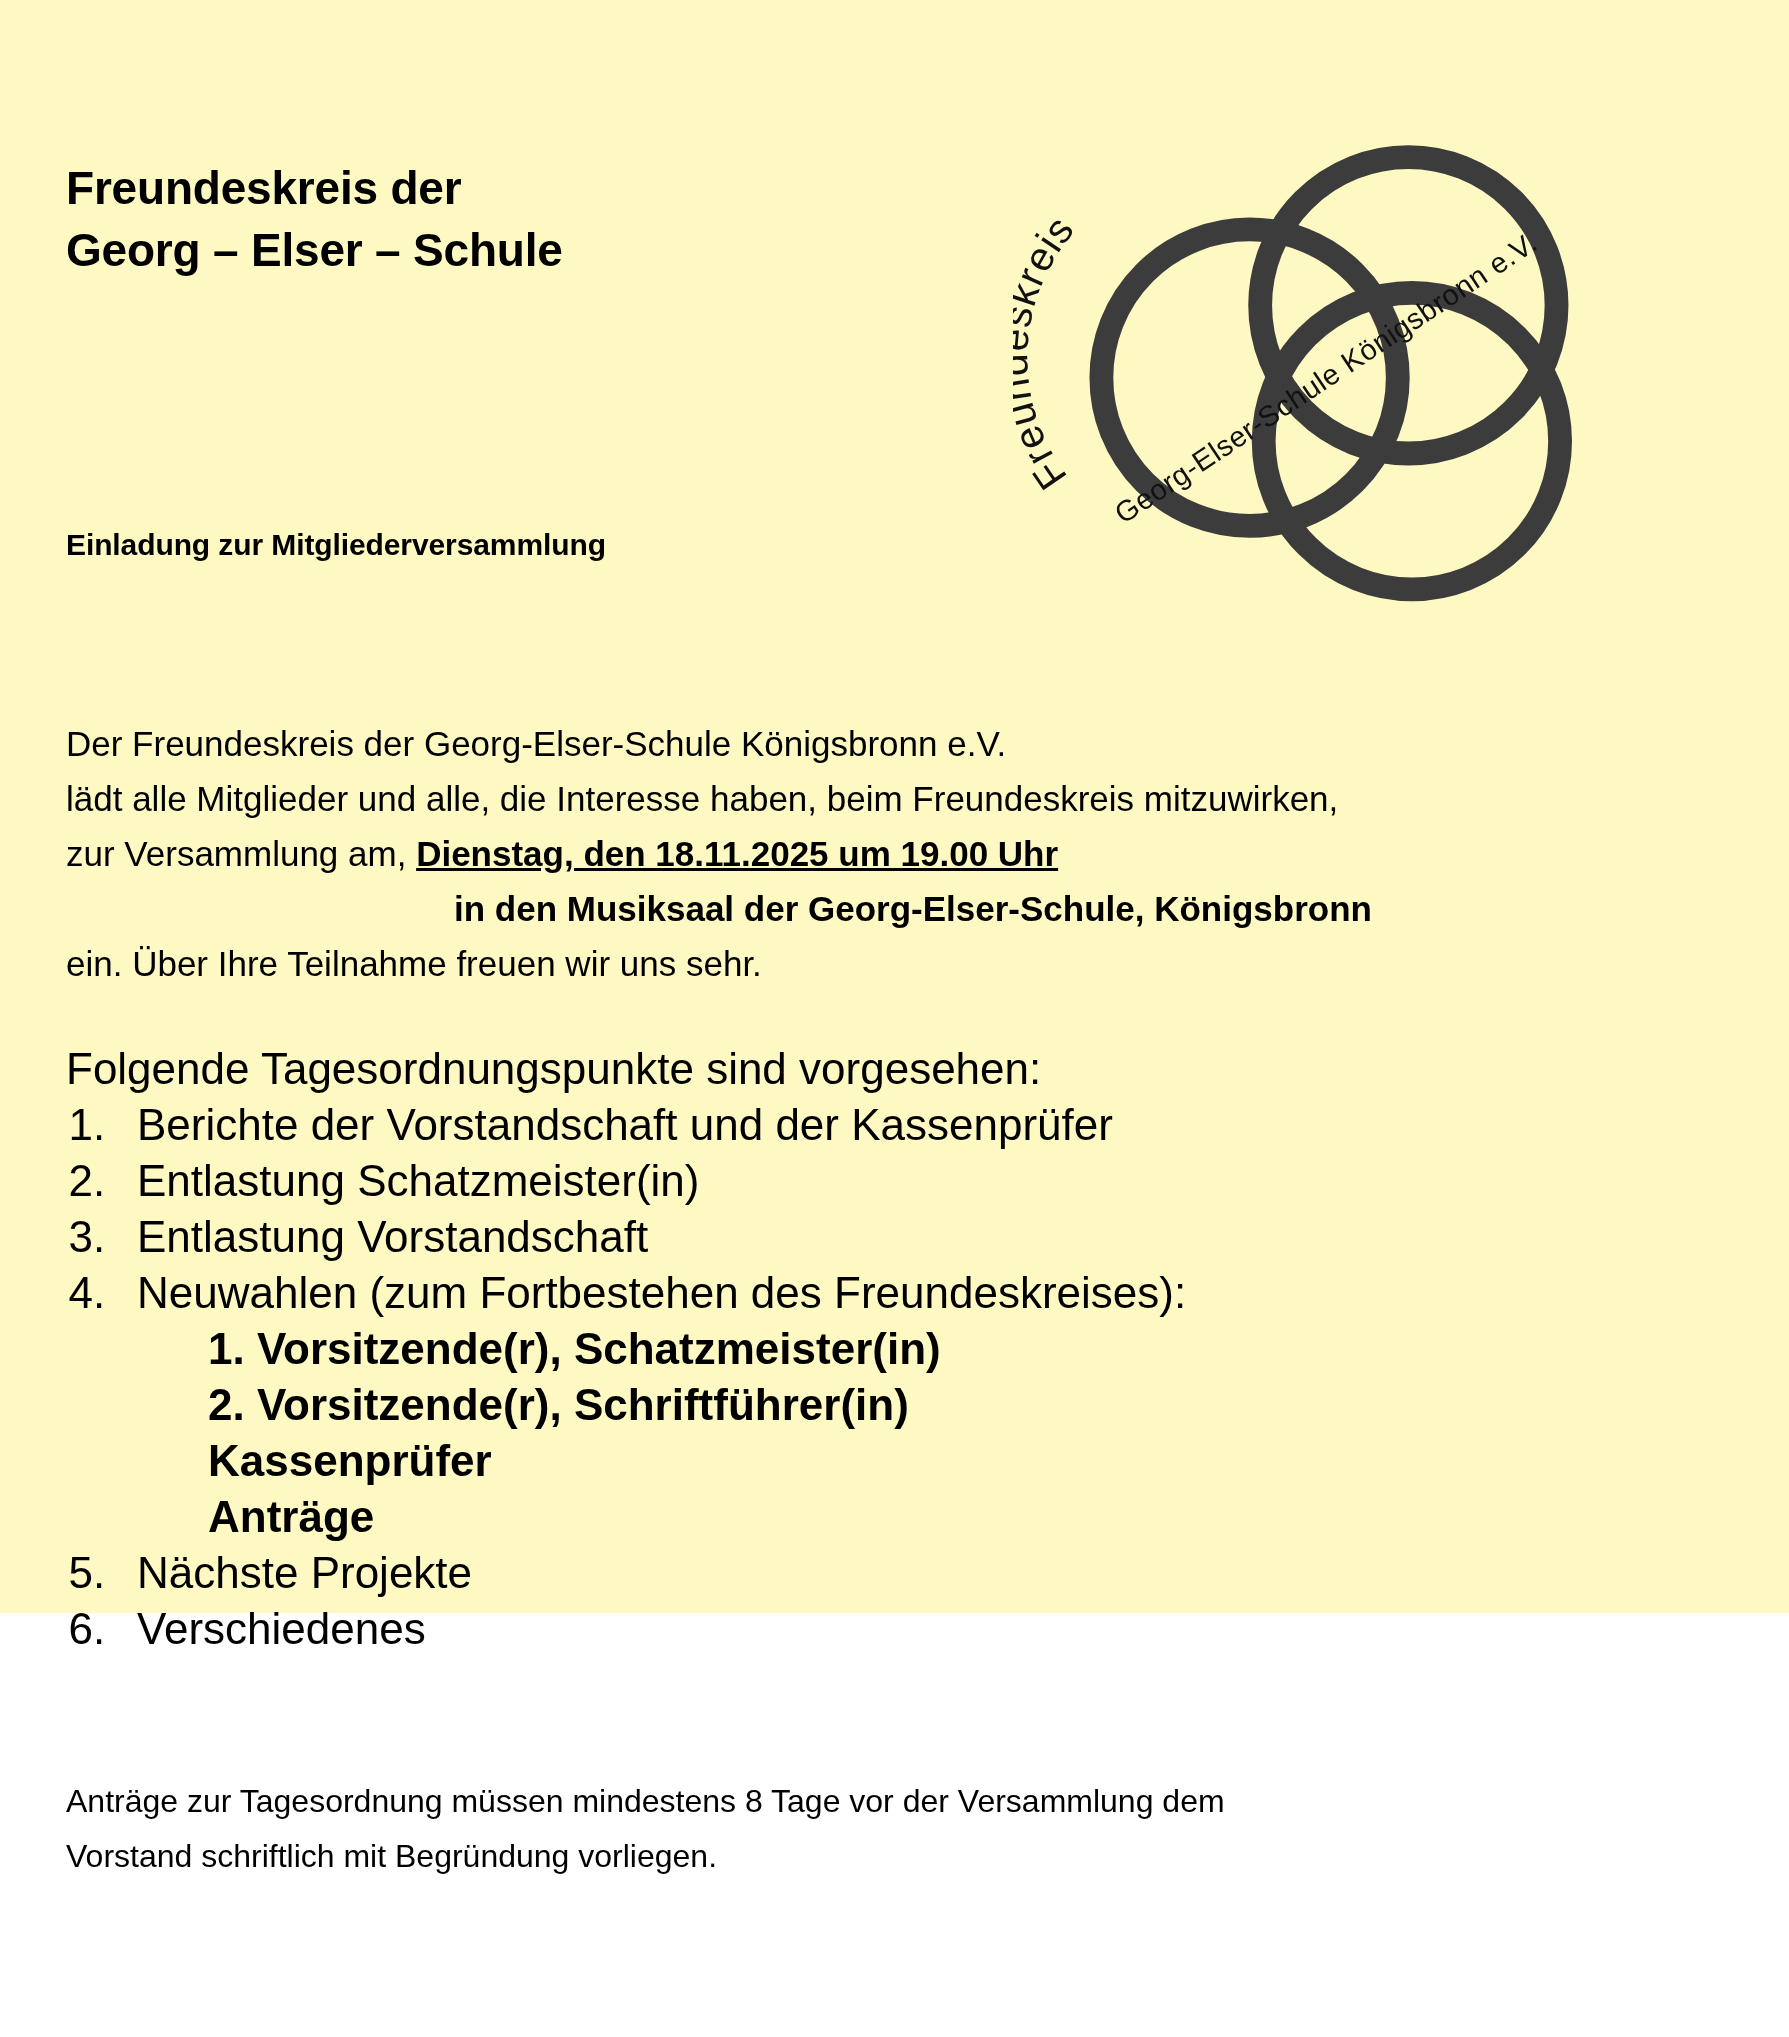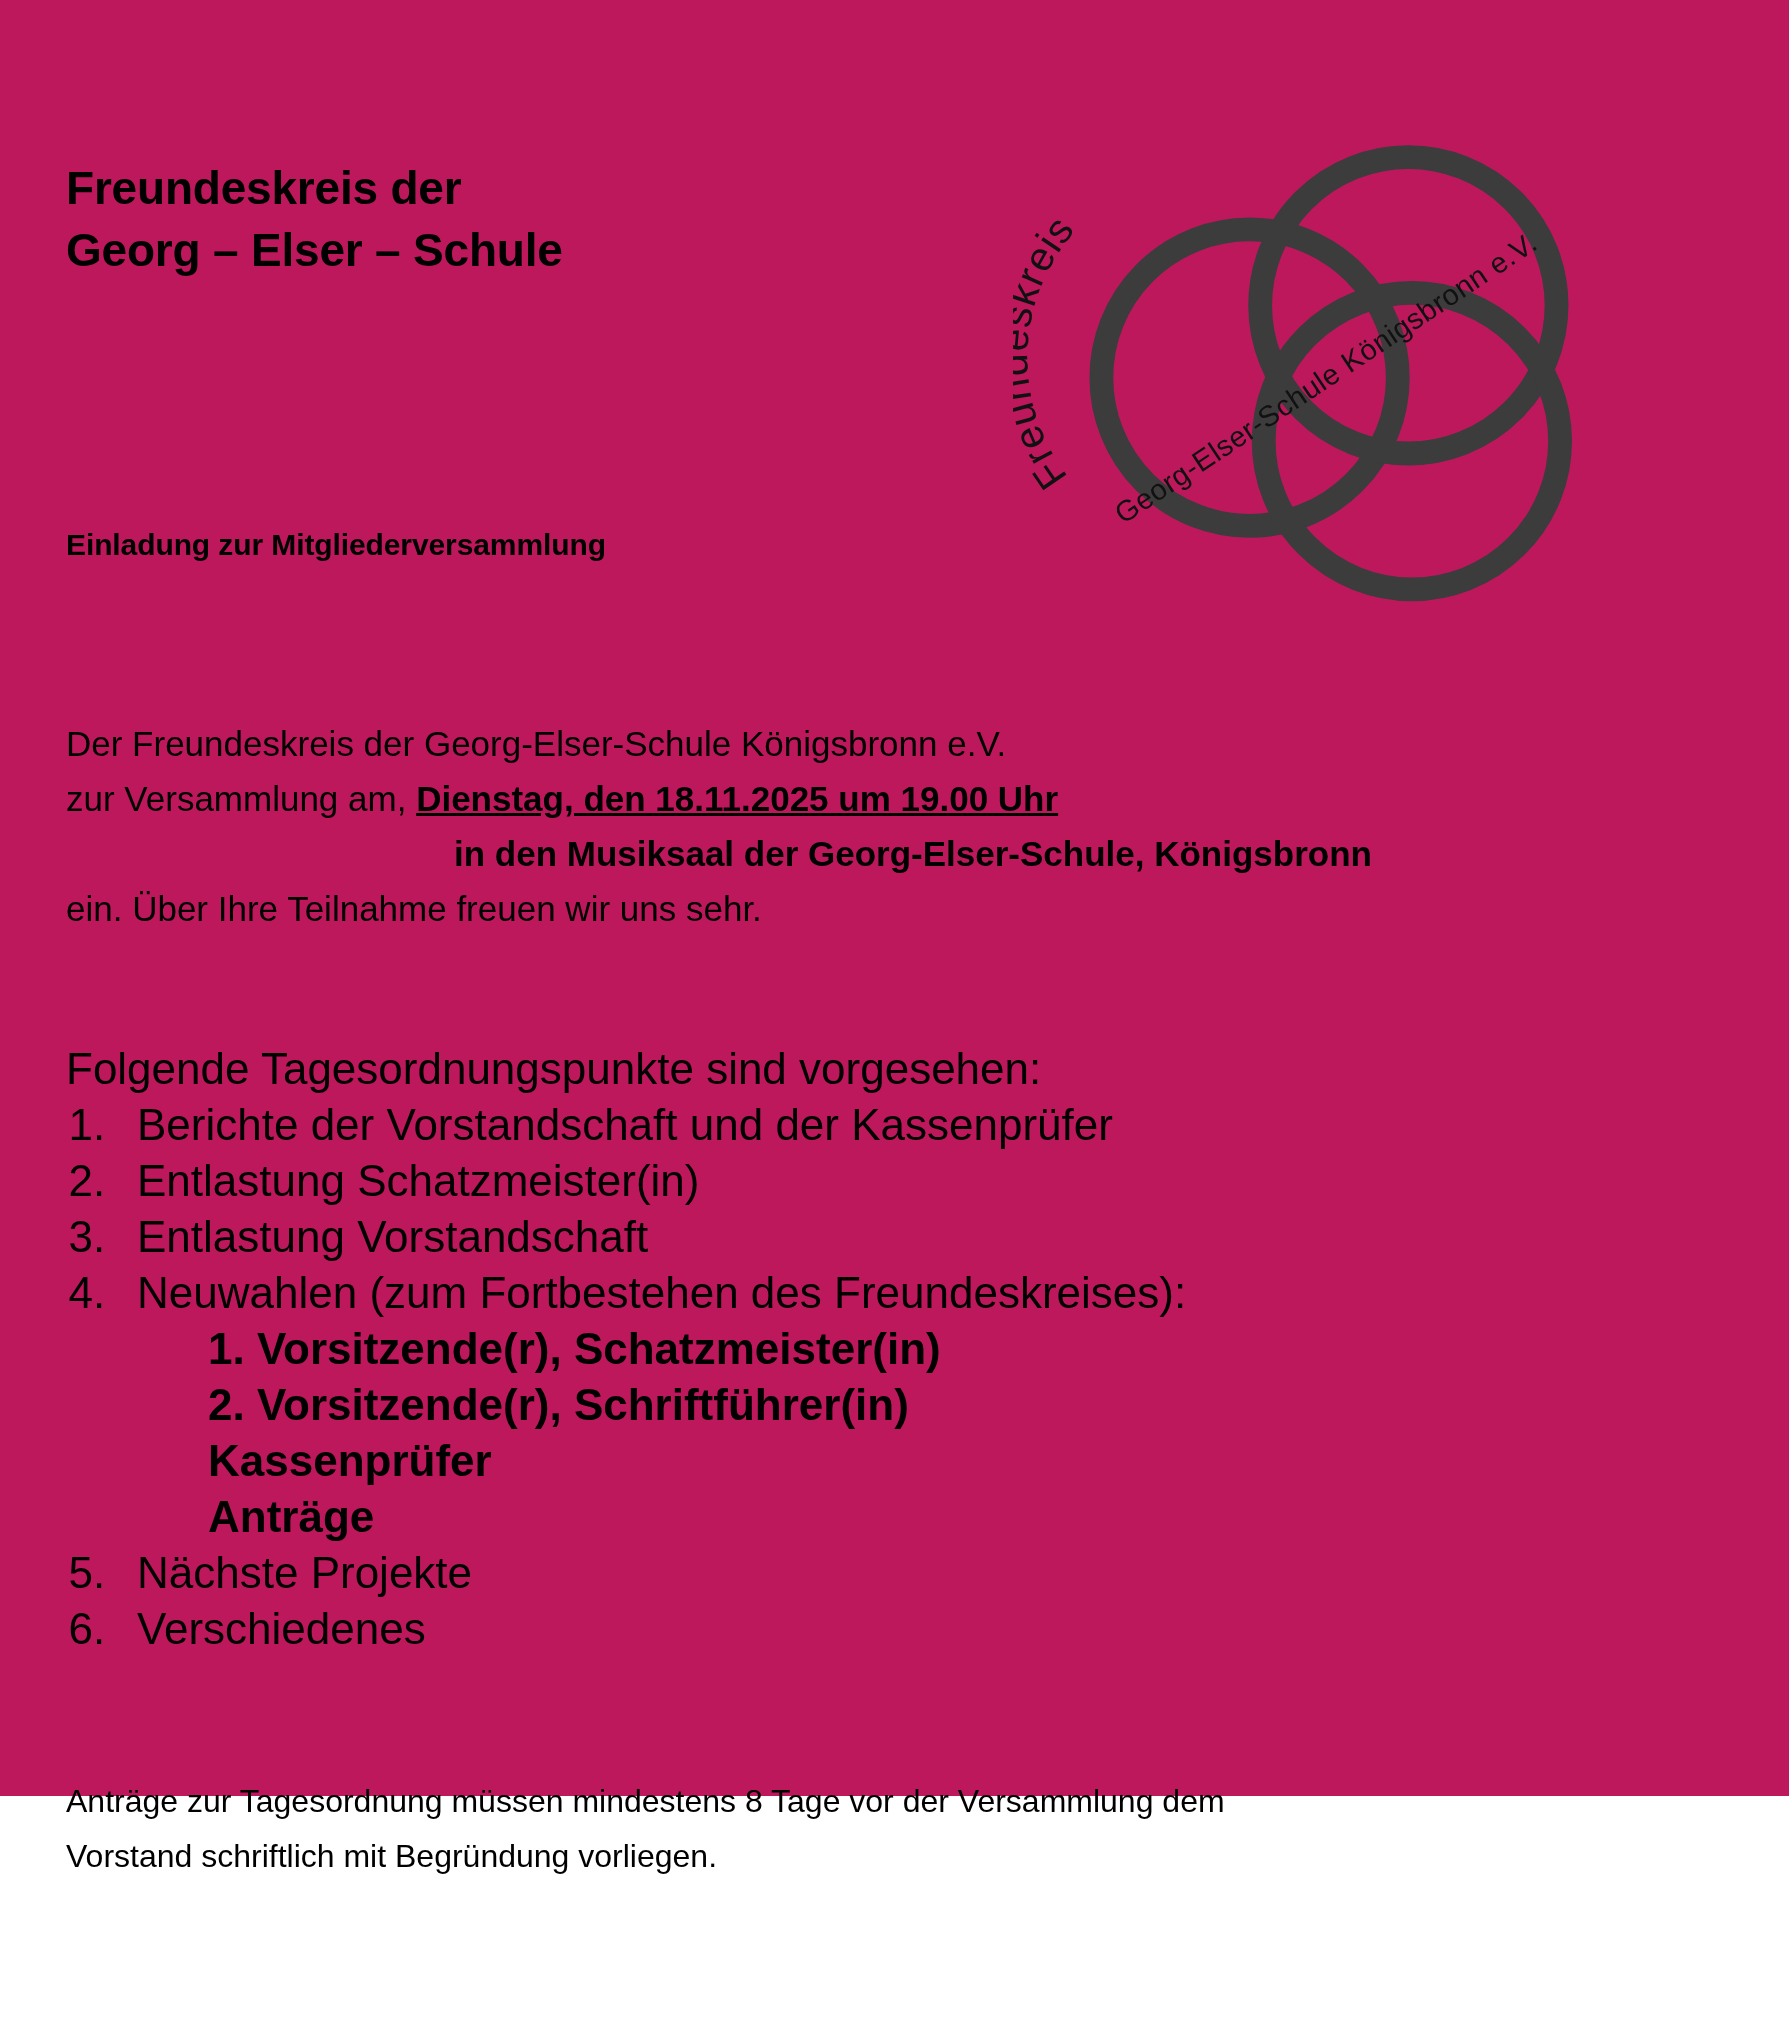--- a/index.html
+++ b/index.html
@@ -12,22 +12,22 @@
     height: 2038px;
     position: relative;
     font-family: "Liberation Sans", sans-serif;
     color: #000000;
     overflow: hidden;
   }
 
   .page {
     position: relative;
     width: 1789px;
-    height: 1796px;
-    background: #be185d;
+    height: 1613px;
+    background: #fef9c3;
   }
 
   
   .header-area {
     position: absolute;
     left: 0;
     top: 0;
     width: 1789px;
     height: 618px;
   }
@@ -164,20 +164,21 @@
         </text>
       </svg>
     </div>
 
   </div>
 
   <div class="subtitle">Einladung zur Mitgliederversammlung</div>
 
   <div class="body-block">
     <span class="line">Der Freundeskreis der Georg-Elser-Schule Königsbronn e.V.</span>
+    <span class="line">lädt alle Mitglieder und alle, die Interesse haben, beim Freundeskreis mitzuwirken,</span>
     <span class="line"><span>zur Versammlung am, </span><b>Dienstag, den 18.11.2025 um 19.00 Uhr</b></span>
     <span class="loc-line">in den Musiksaal der Georg-Elser-Schule, Königsbronn</span>
     <span class="line">ein. Über Ihre Teilnahme freuen wir uns sehr.</span>
   </div>
 
   <div class="agenda">
     <span class="agenda-intro">Folgende Tagesordnungspunkte sind vorgesehen:</span>
 
     <ul class="agenda-list">
 

